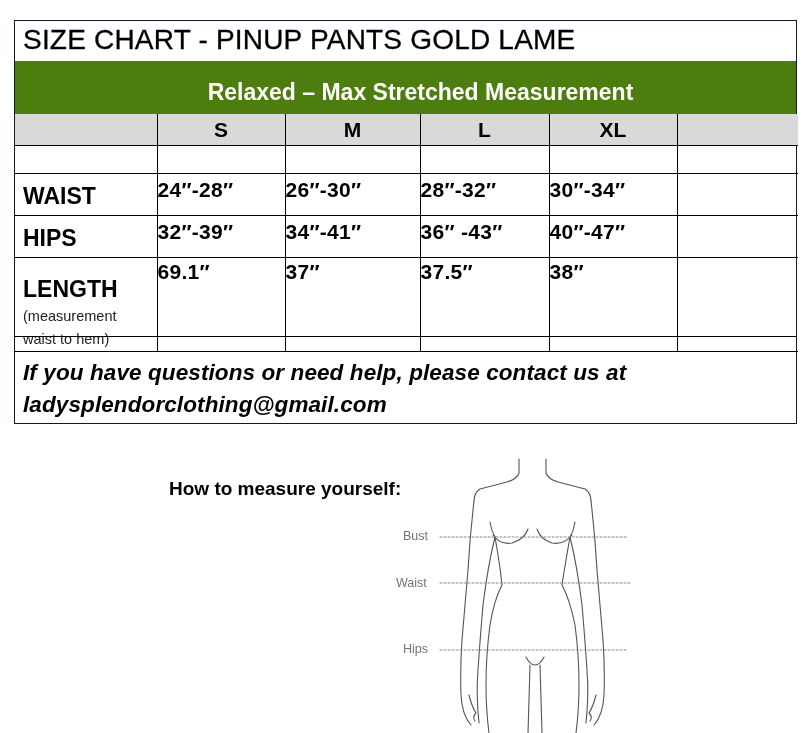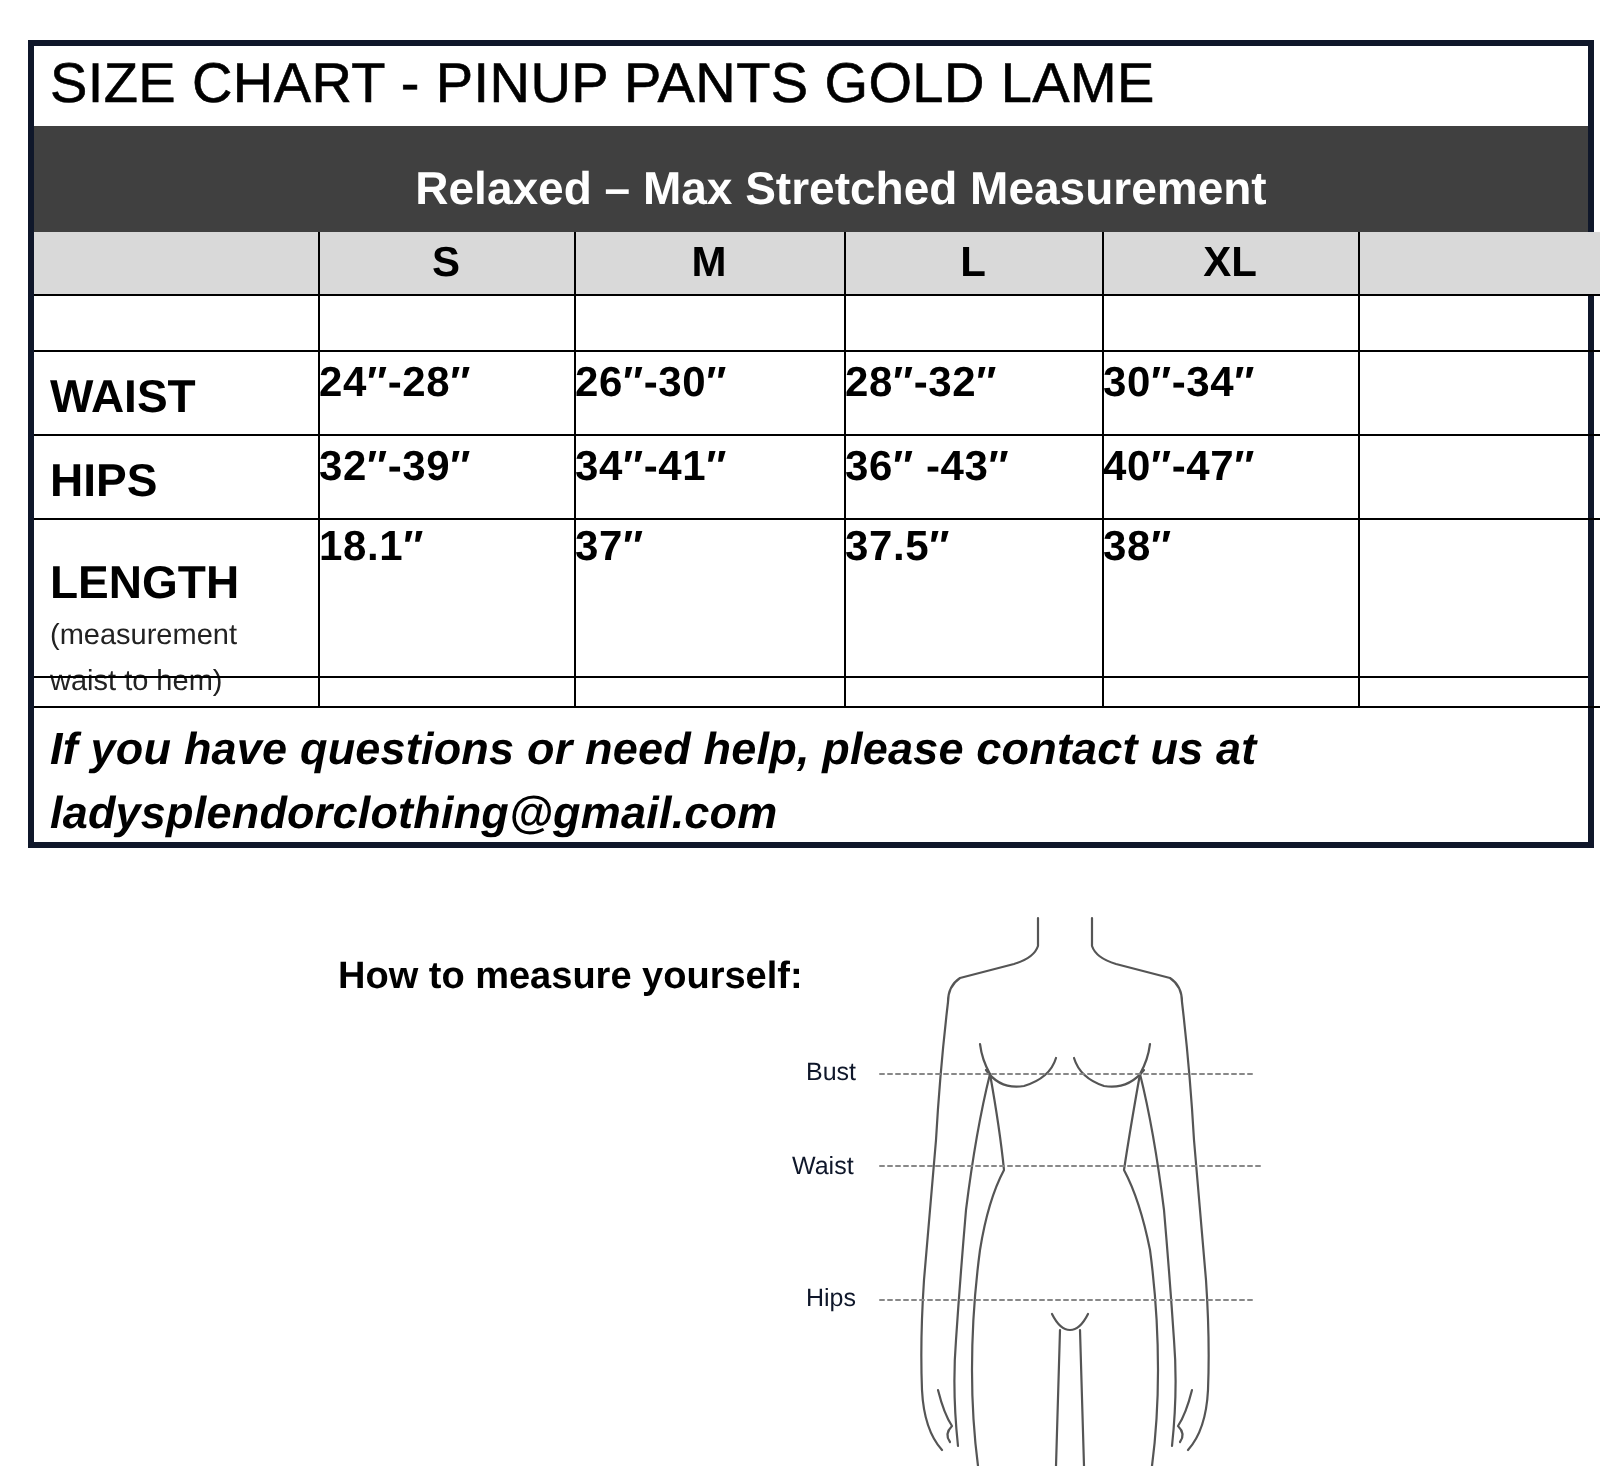--- a/index.html
+++ b/index.html
@@ -1,41 +1,41 @@
 <!DOCTYPE html>
 <html><head>
   <meta charset="utf-8">
   <style>
     html, body { margin: 0; padding: 0; background: #ffffff; }
     body { width: 803px; height: 733px; position: relative; overflow: hidden; font-family: "Liberation Sans", sans-serif; color: #000; }
-    .sheet { position: absolute; left: 14px; top: 20px; width: 783px; height: 404px; border: 3px solid #0f172a; box-sizing: border-box; }
+    .sheet { position: absolute; left: 14px; top: 20px; width: 783px; height: 404px; border: 1px solid #0f172a; box-sizing: border-box; }
     .title-row { position: absolute; left: 0; top: 0; width: 100%; height: 40px; }
     .title { position: absolute; left: 8px; top: 3px; font-size: 28px; font-weight: normal; letter-spacing: 0.2px; white-space: nowrap; -webkit-text-stroke: 0.3px #000; }
-    .band { position: absolute; left: 0; top: 40px; width: 100%; height: 53px; background: #404040; }
+    .band { position: absolute; left: 0; top: 40px; width: 100%; height: 53px; background: #4d7c0f; }
     .band-text { position: absolute; left: 0; right: 0; top: 18px; text-align: center; color: #fff; font-size: 23px; font-weight: bold; padding-left: 30px; box-sizing: border-box; }
     .grid { position: absolute; left: 0; top: 93px; width: 100%; border-collapse: collapse; table-layout: fixed; }
     .grid td { border: 1px solid #000; padding: 0; vertical-align: top; }
     .grid tr td:first-child { border-left: none; }
     .grid tr td:last-child { border-right: none; }
     .hdr td { background: #d9d9d9; height: 31px; text-align: center; font-weight: bold; font-size: 21px; line-height: 31px; border-top: none; }
     .spacer td { height: 27px; }
     .r-waist td, .r-hips td { height: 38px; }
     .r-length td { height: 83px; }
     .rowlabel { font-weight: bold; font-size: 23px; padding-left: 8px !important; }
     .r-waist .rowlabel, .r-hips .rowlabel { line-height: 38px; padding-top: 3px !important; }
     .r-length .rowlabel span.main { display: block; margin-top: 18px; }
     .r-length .rowlabel span.note { display: block; font-weight: normal; font-size: 14.5px; line-height: 23px; margin-top: 2px; color: #222; }
     .val { text-align: left; font-size: 21px; font-weight: bold; letter-spacing: 0.3px; }
     .r-waist .val, .r-hips .val { line-height: 30px; padding-top: 1px !important; }
     .r-length .val { line-height: 28px; }
     .contact { position: absolute; left: 0; top: 315px; width: 100%; height: 88px; border-top: 1px solid #000; }
     .contact-text { position: absolute; left: 8px; top: 20px; font-size: 22.5px; font-style: italic; font-weight: bold; line-height: 32px; letter-spacing: 0.1px; }
     .measure-title { position: absolute; left: 169px; top: 478px; font-size: 19px; font-weight: bold; white-space: nowrap; }
     .figure { position: absolute; left: 380px; top: 455px; width: 280px; height: 278px; }
-    .fig-label { position: absolute; font-size: 12.5px; color: #0f172a; }
+    .fig-label { position: absolute; font-size: 12.5px; color: #737373; }
   </style>
 </head>
 <body>
 
 <div class="sheet">
   <div class="title-row">
     <div class="title">SIZE CHART - PINUP PANTS GOLD LAME</div>
   </div>
   <div class="band">
     <div class="band-text">Relaxed – Max Stretched Measurement</div>
@@ -81,21 +81,21 @@
       <td class="val">34″-41″</td>
       <td class="val">36″ -43″</td>
       <td class="val">40″-47″</td>
       <td class="val"></td>
     </tr>
     <tr class="r-length">
       <td class="rowlabel">
         <span class="main">LENGTH</span>
         <span class="note"><span>(measurement</span><br><span>waist to hem)</span></span>
       </td>
-      <td class="val">18.1″</td>
+      <td class="val">69.1″</td>
       <td class="val">37″</td>
       <td class="val">37.5″</td>
       <td class="val">38″</td>
       <td class="val"></td>
     </tr>
   </tbody>
     </table>
 
   <div class="contact">
     <div class="contact-text">

